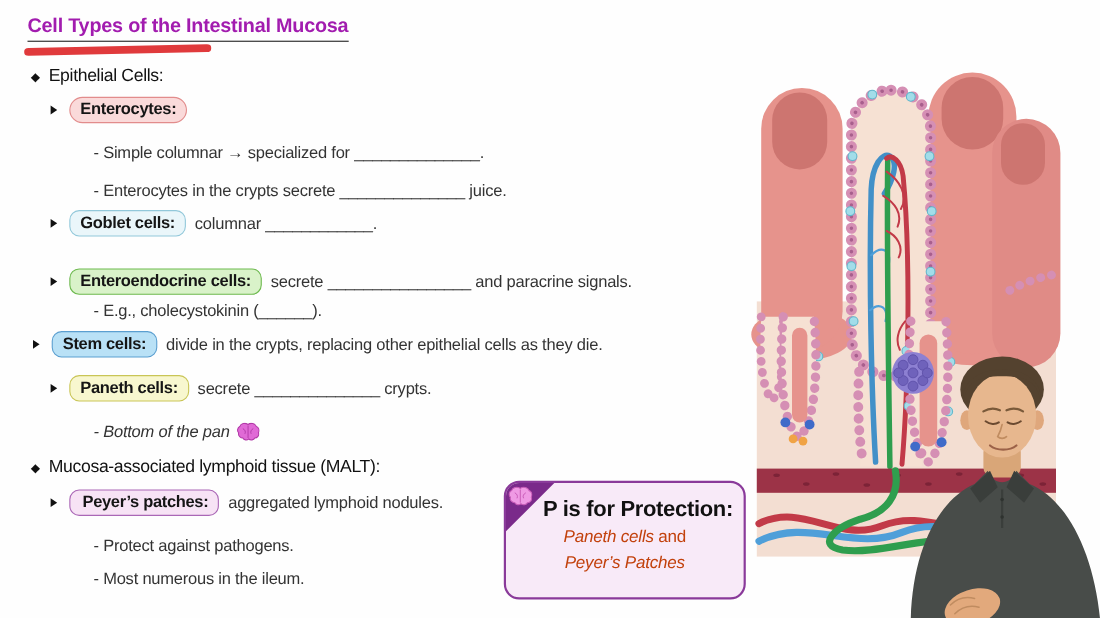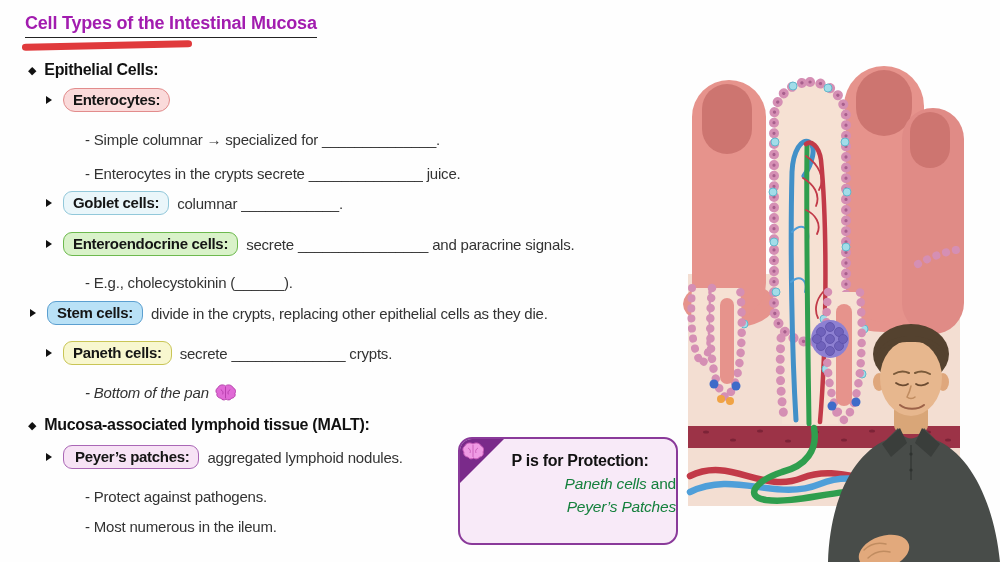--- a/index.html
+++ b/index.html
@@ -10,44 +10,44 @@
   }
   .row { position:absolute; display:flex; align-items:center; white-space:nowrap;
          font-size:15px; letter-spacing:-0.2px; color:#333; height:28px; }
   .title { position:absolute; left:25px; top:13px; font-size:18px; font-weight:bold;
            color:#a21caf; letter-spacing:-0.2px; border-bottom:1.6px solid #222;
            padding-bottom:3px; display:inline-block; }
   .swoosh { position:absolute; left:22px; top:42px; width:170px; height:7px;
             background:var(--marker_red,#e03a3c); border-radius:4px / 3px;
             transform:rotate(-1.2deg); }
   .diamond { font-size:11px; margin-right:8px; color:#111; }
-  .h-bold { font-weight:bold; font-size:16px; color:#111; letter-spacing:-0.3px; }
+  .h-bold { font-weight:normal; font-size:16px; color:#111; letter-spacing:-0.3px; }
   .tri { width:0; height:0; border-left:6px solid #111; border-top:4px solid transparent;
          border-bottom:4px solid transparent; margin-right:11px; flex:0 0 auto; }
   .chip { display:inline-block; font-weight:bold; font-size:15px; color:#151515;
           padding:2px 9px 3px; border-radius:9px; border:1.8px solid; margin-right:8px;
           letter-spacing:-0.3px; }
   .chip-enterocytes { background:var(--chip_enterocytes_bg); border-color:var(--chip_enterocytes_border);border-radius:12px; }
   .chip-goblet      { background:var(--chip_goblet_bg);      border-color:var(--chip_goblet_border); }
   .chip-entero      { background:var(--chip_entero_bg);      border-color:var(--chip_entero_border); }
   .chip-stem        { background:var(--chip_stem_bg);        border-color:var(--chip_stem_border); }
   .chip-paneth      { background:var(--chip_paneth_bg);      border-color:var(--chip_paneth_border); }
   .chip-peyers      { background:var(--chip_peyers_bg);      border-color:var(--chip_peyers_border);padding-left:11px; }
   .it { font-style:italic; }
   .brain-inline { margin-left:6px; }
 
   .callout { position:absolute; left:458px; top:437px; width:220px; height:108px;
              background:var(--callout_bg,#f8eaf8); border:2.5px solid var(--callout_border,#8a3a9a);
              border-radius:14px; overflow:hidden; text-align:center; }
   .corner { position:absolute; left:-1px; top:-1px; width:46px; height:46px;
             background:var(--callout_corner,#7a2a8a); clip-path:polygon(0 0,100% 0,0 100%); }
   .corner svg { position:absolute; left:3px; top:4px; }
-  .co-head { margin-top:13px; padding-left:24px; font-weight:bold; font-size:16px;
+  .co-head { margin-top:13px; padding-left:24px; font-weight:bold; font-size:20px;
              color:#111; letter-spacing:-0.3px; }
-  .co-line { font-size:15.5px; color:#15803d; margin-top:5px; letter-spacing:-0.2px;text-align:right; }
+  .co-line { font-size:15.5px; color:#c2410c; margin-top:5px; letter-spacing:-0.2px; }
 
   .illustration { position:absolute; left:678px; top:52px; width:292px; height:510px; }
   .presenter { position:absolute; left:812px; top:302px; width:188px; height:260px; }
 </style>
 </head>
 <body>
 
 <h1 class="title">Cell Types of the Intestinal Mucosa</h1>
 <div class="swoosh"></div>
 
@@ -63,21 +63,21 @@
 
 <div class="row" style="top:125px;left:85px">- Simple columnar → specialized for ______________.</div>
 <div class="row" style="top:159px;left:85px">- Enterocytes in the crypts secrete ______________ juice.</div>
 
 <div class="row" style="top:189px;left:46px">
   <span class="tri"></span>
   <span class="chip chip-goblet">Goblet cells:</span>
   <span>columnar ____________.</span>
 </div>
 
-<div class="row" style="top:230px;left:46px">
+<div class="row" style="top:242px;left:46px">
   <span class="tri"></span>
   <span class="chip chip-entero">Enteroendocrine cells:</span>
   <span>secrete ________________ and paracrine signals.</span>
 </div>
 
 <div class="row" style="top:268px;left:85px">- E.g., cholecystokinin (______).</div>
 
 <div class="row" style="top:299px;left:30px">
   <span class="tri"></span>
   <span class="chip chip-stem">Stem cells:</span>

